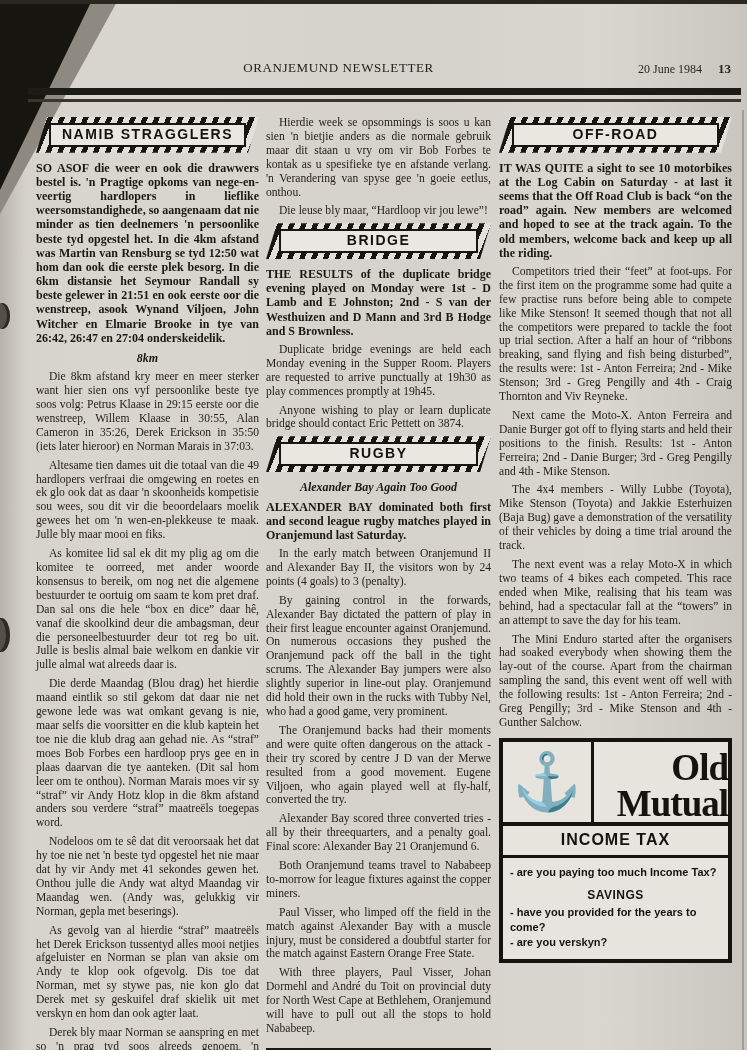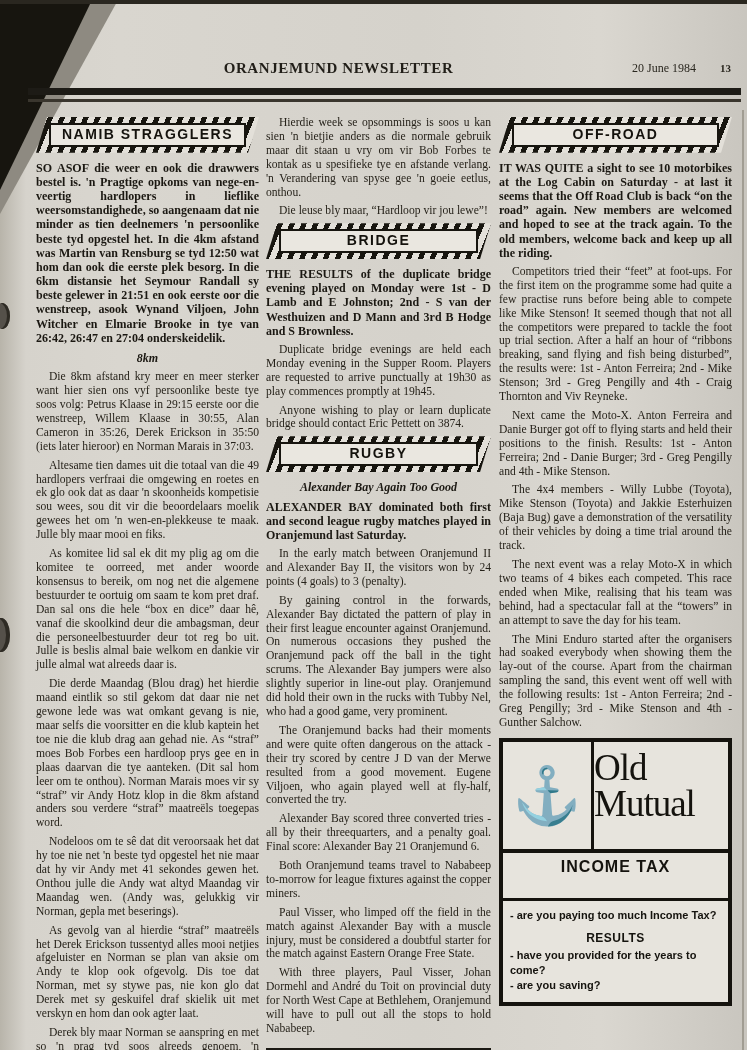--- a/index.html
+++ b/index.html
@@ -28,26 +28,26 @@
   }
   .top-edge { position:absolute; top:0; left:0; right:0; height:4px; background:#2a2720; }
   .blob { position:absolute; background:#55514a; border-radius:50%; }
   .blob.b1 { left:-6px; top:303px; width:16px; height:26px; box-shadow:inset -3px 0 0 #2e2b24; }
   .blob.b2 { left:-8px; top:618px; width:18px; height:34px; box-shadow:inset -4px 0 0 #2e2b24; }
   .right-scan-line { position:absolute; right:3px; top:110px; bottom:0; width:2px; background:#a19d93; }
 
   
   .masthead-title {
     position:absolute; top:60px; left:0; right:70px;
-    text-align:center; font-weight:bold; font-size:15px; letter-spacing:.6px; color:#211e18;
+    text-align:center; font-weight:normal; font-size:13px; letter-spacing:.6px; color:#211e18;
   }
   .masthead-date {
     position:absolute; top:61px; right:16px; font-size:12px; color:#2a271f; white-space:nowrap;
   }
-  .masthead-date .pageno { font-weight:bold; font-size:11px; margin-left:24px; }
+  .masthead-date .pageno { font-weight:bold; font-size:13px; margin-left:16px; }
   .rule-thick { position:absolute; top:88px; left:28px; right:6px; height:7px; background:#1d1b16; }
   .rule-thin  { position:absolute; top:99px; left:28px; right:6px; height:3px; background:#3a362e; }
 
   
   .col { position:absolute; top:116px; font-size:11.6px; line-height:1.2; color:#26221a; text-align:justify; }
   #col1 { left:36px;  width:223px; }
   #col2 { left:266px; width:225px; }
   #col3 { left:499px; width:233px; }
   .col p { margin:0 0 5px; text-indent:13px; }
   .col p.lead { font-weight:bold; text-indent:0; font-size:12px; line-height:1.18; color:#1b1812; }
@@ -70,24 +70,24 @@
   
   .diving-ad { margin-top:12px; border:3px solid #1b1913; background:#dcd9d2; padding:3px; }
 
   
   .om-ad { margin-top:8px; border:4px solid #15130e; background:#e7e4dd; color:#15130e; }
   .om-top { display:flex; align-items:stretch; border-bottom:4px solid #15130e; }
   .om-logo {
     width:88px; display:flex; align-items:center; justify-content:center;
     border-right:3px solid #15130e; font-size:56px; line-height:1; color:#1b1913; padding:8px 0;
   }
-  .om-name { flex:1; text-align:left; font-weight:normal; font-size:37px; line-height:.98; padding:8px 0 27px; letter-spacing:-1px; }
+  .om-name { flex:1; text-align:right; font-weight:bold; font-size:37px; line-height:.98; padding:8px 0 0; letter-spacing:-1px; }
   .om-banner {
     text-align:center; font-family:"Liberation Sans", sans-serif; font-weight:bold;
-    font-size:16px; letter-spacing:1px; padding:4px 0 21px; border-bottom:3px solid #15130e;
+    font-size:16px; letter-spacing:1px; padding:4px 0 5px; border-bottom:3px solid #15130e;
   }
   .om-body { font-family:"Liberation Sans", sans-serif; font-weight:bold; font-size:11px; line-height:1.3; padding:7px 7px 9px; }
   .om-body .q { text-align:left; margin-bottom:1px; }
   .om-body .sec { text-align:center; margin:9px 0 2px; font-size:12px; letter-spacing:.5px; }
 </style>
 </head>
 <body>
 
 <div class="page">
 
@@ -166,21 +166,21 @@
       <div class="om-top">
         <div class="om-logo">⚓</div>
         <div class="om-name">
           <div>Old</div>
           <div>Mutual</div>
         </div>
       </div>
       <div class="om-banner">INCOME TAX</div>
       <div class="om-body">
         <div class="q">- are you paying too much Income Tax?</div>
-        <div class="sec">RESULTS</div>
+        <div class="sec">SAVINGS</div>
         <div class="q">- have you provided for the years to come?</div>
-        <div class="q">- are you saving?</div>
+        <div class="q">- are you verskyn?</div>
 
       </div>
     </div>
   </div>
 
 </div>
 
 </body></html>

